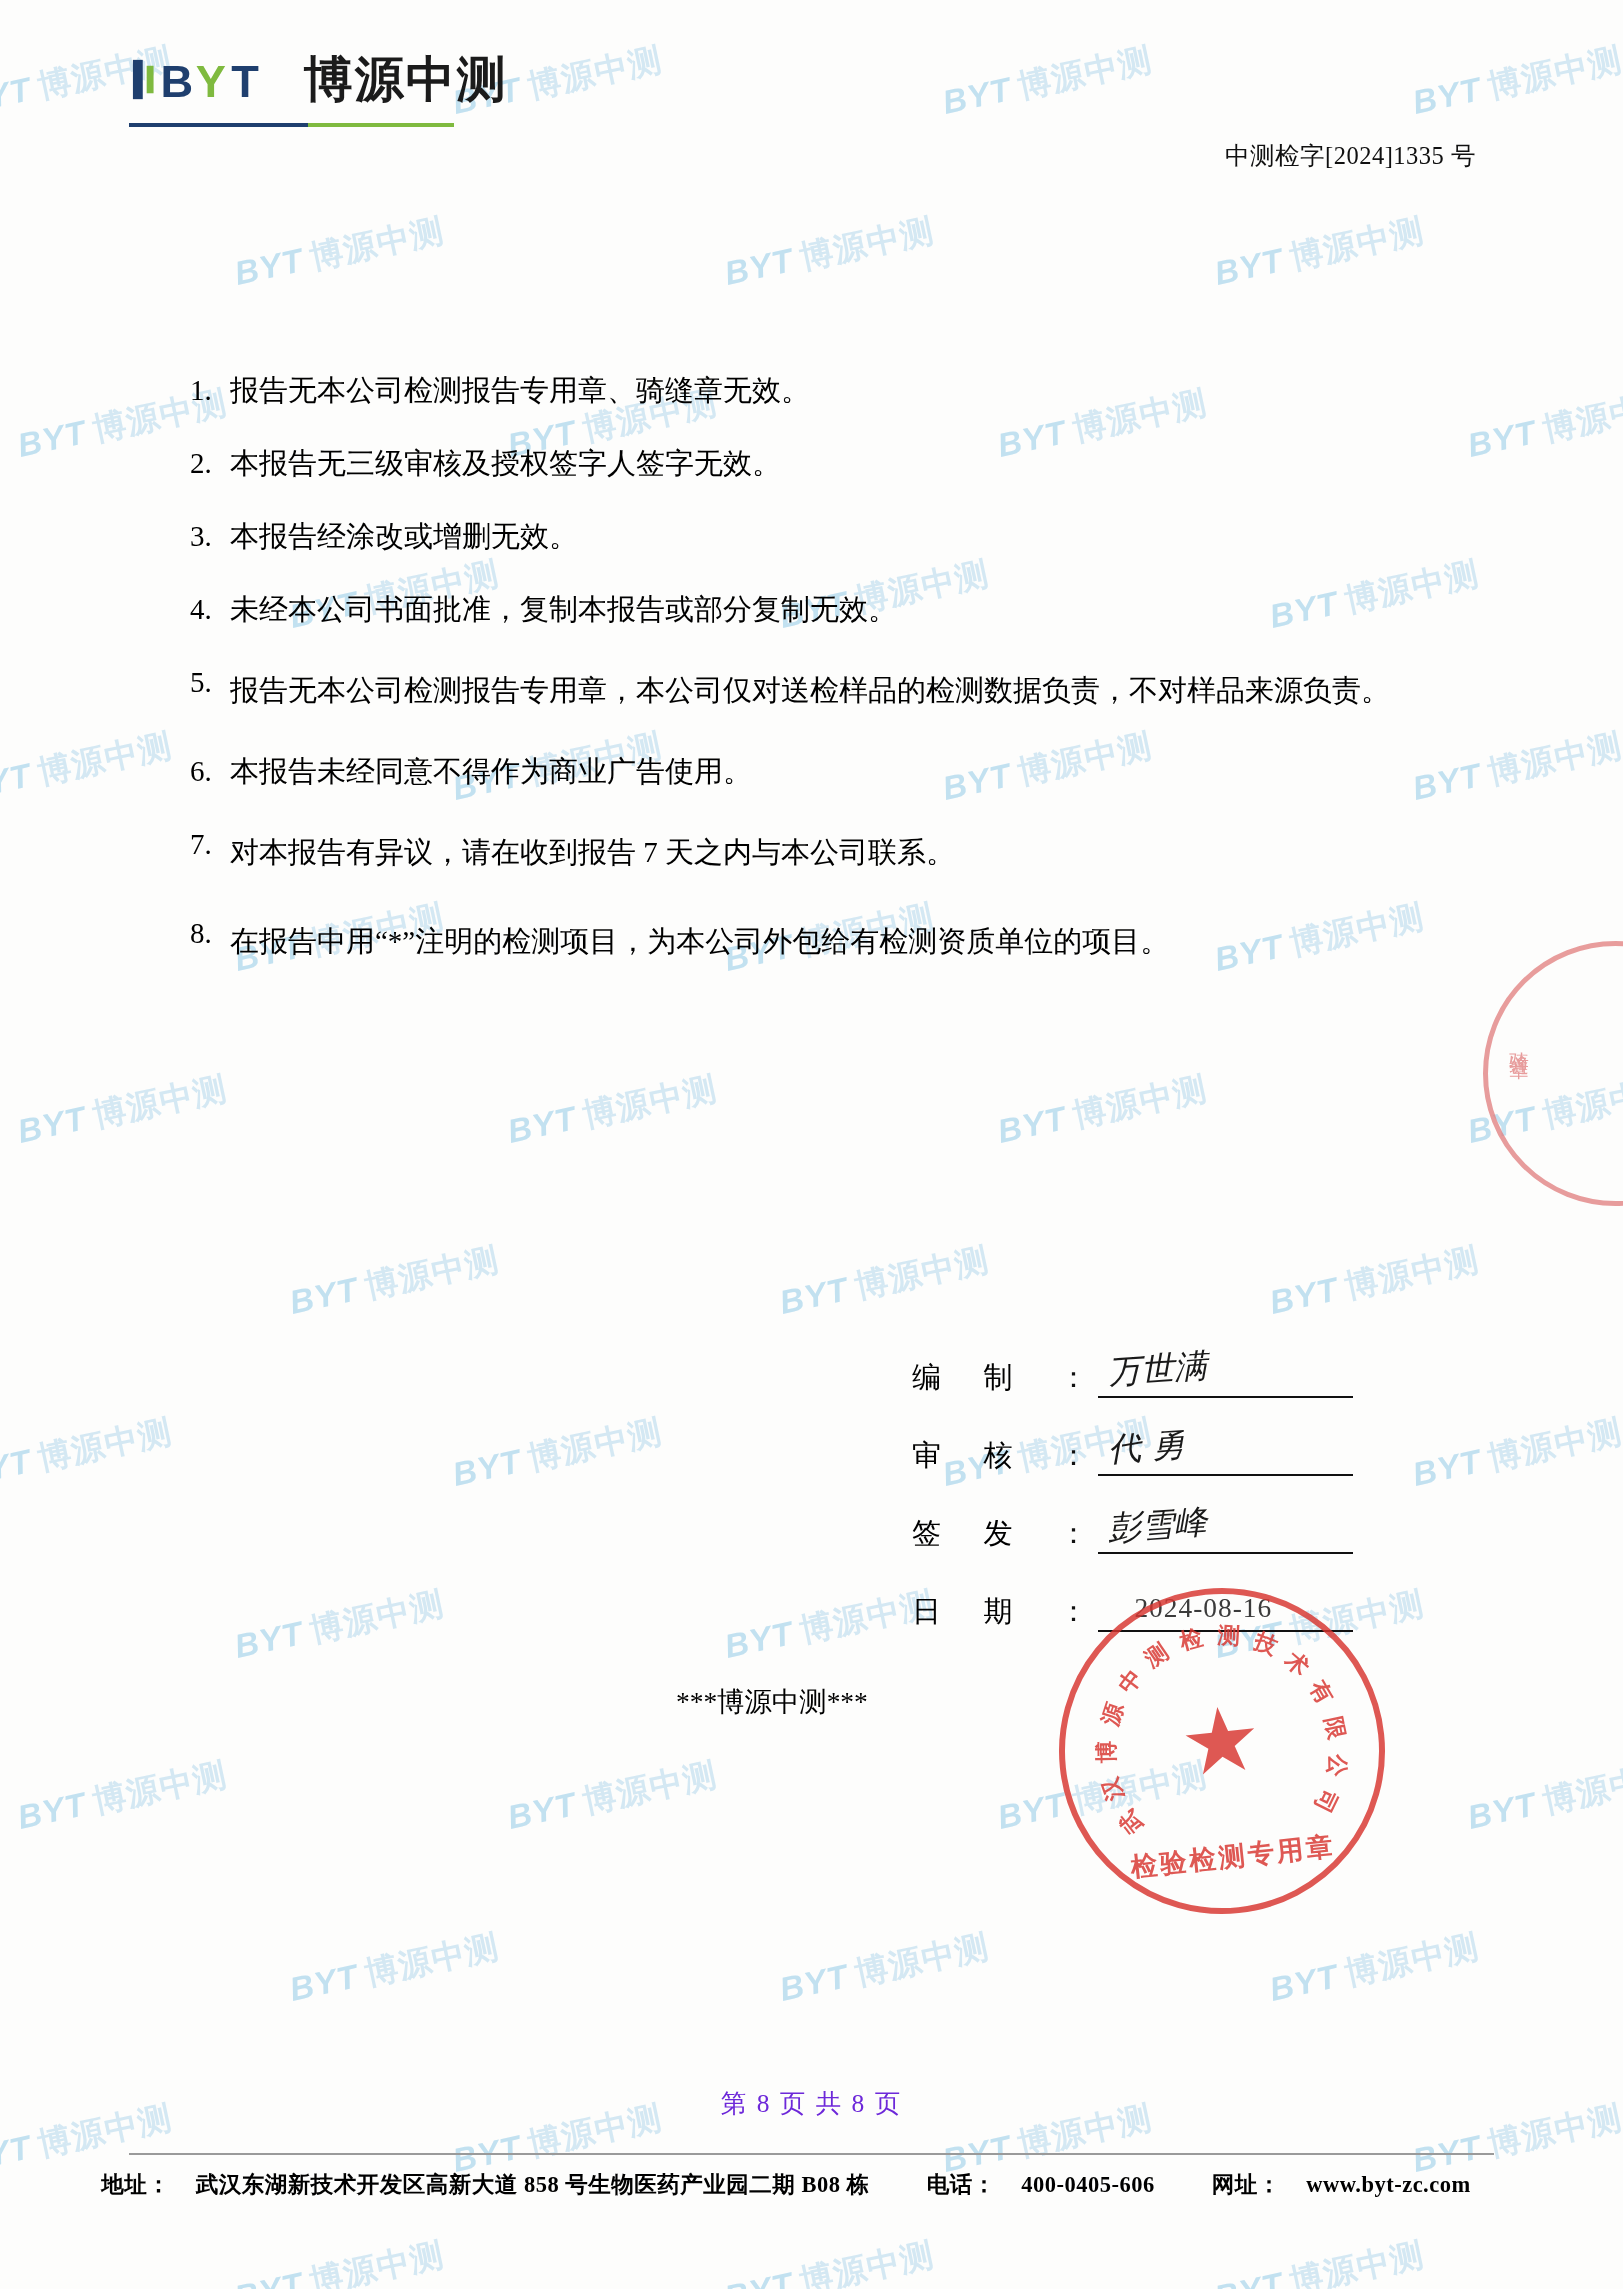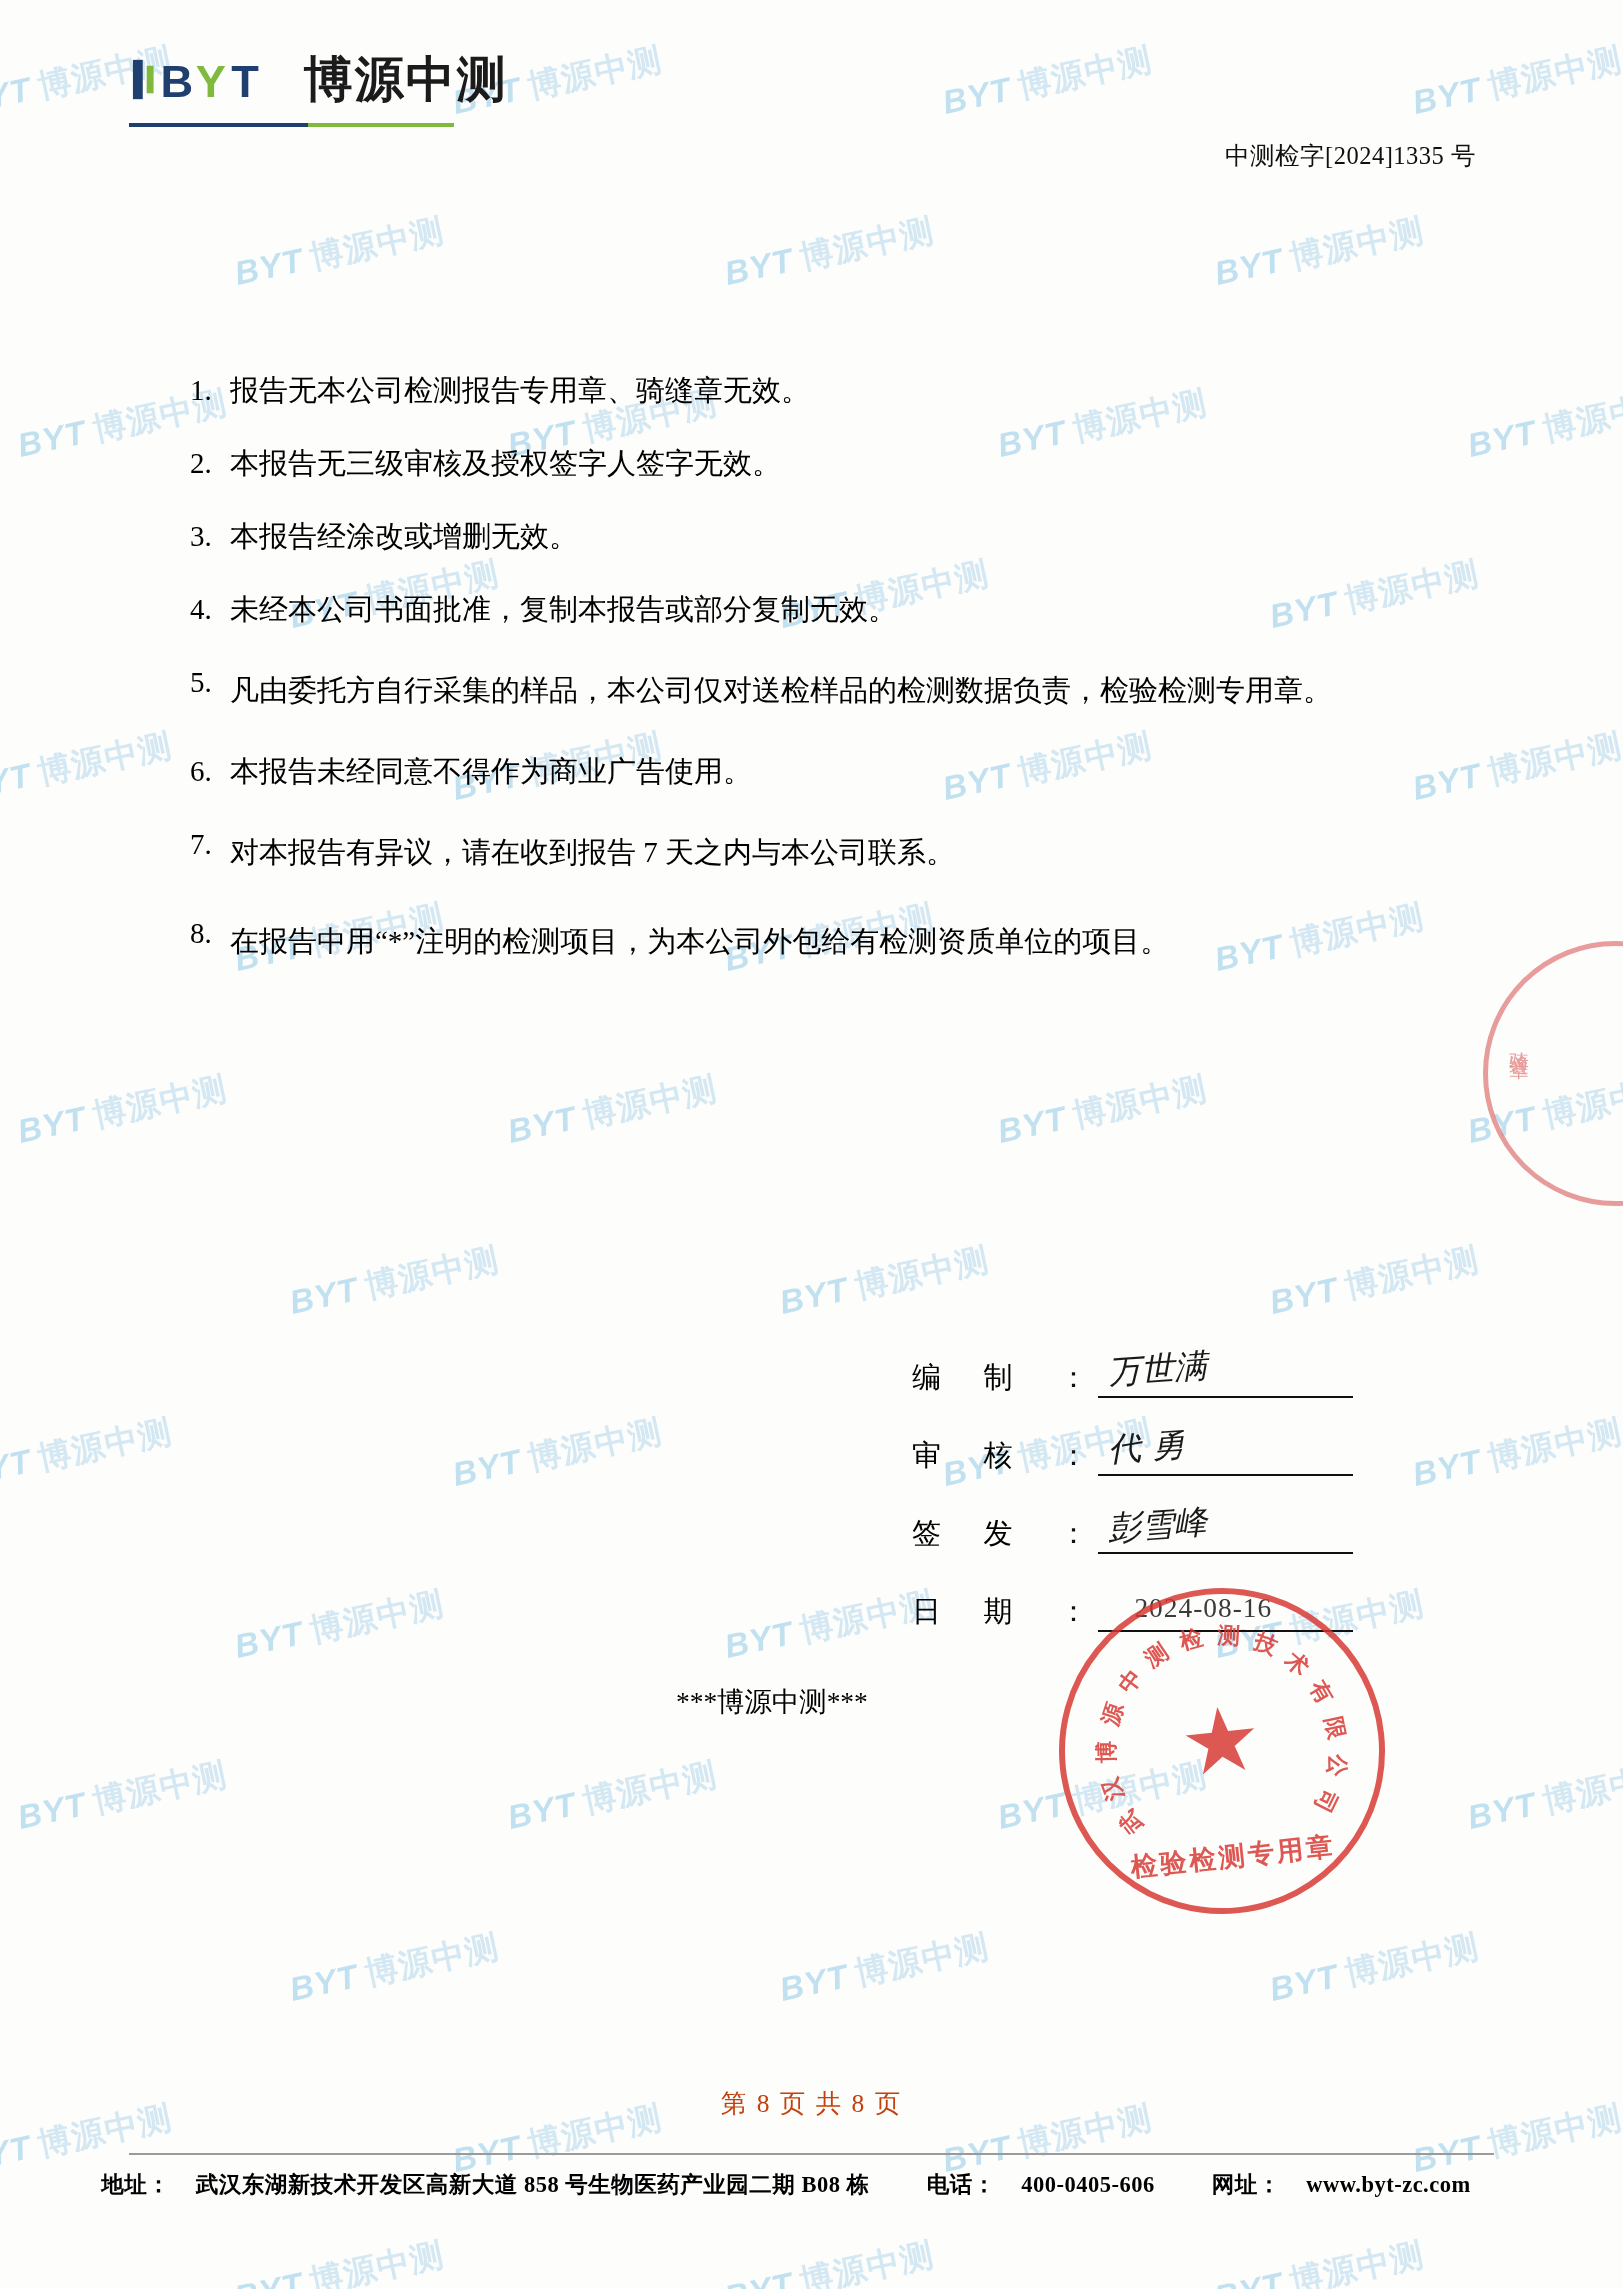--- a/index.html
+++ b/index.html
@@ -267,21 +267,21 @@
   
   .page-no {
     position: absolute;
     bottom: 169px;
     left: 0;
     right: 0;
     text-align: center;
     font-size: 25.5px;
     letter-spacing: 2px;
     z-index: 3;
-    color: #c2410c;
+    color: #6d28d9;
   }
   .footer-rule {
     position: absolute;
     bottom: 135px;
     left: 129px;
     right: 129px;
     height: 2px;
     background: #9a9a9a;
     z-index: 3;
   }
@@ -389,21 +389,21 @@
       <div class="clause">
         <div class="clause-no">3.</div>
         <div class="clause-text">本报告经涂改或增删无效。</div>
       </div>
       <div class="clause">
         <div class="clause-no">4.</div>
         <div class="clause-text">未经本公司书面批准，复制本报告或部分复制无效。</div>
       </div>
       <div class="clause wrap">
         <div class="clause-no">5.</div>
-        <div class="clause-text">凡由委托方自行采集的样品，本公司仅对送检样品的检测数据负责，检验检测专用章。</div>
+        <div class="clause-text">报告无本公司检测报告专用章，本公司仅对送检样品的检测数据负责，不对样品来源负责。</div>
       </div>
       <div class="clause">
         <div class="clause-no">6.</div>
         <div class="clause-text">本报告未经同意不得作为商业广告使用。</div>
       </div>
       <div class="clause wrap">
         <div class="clause-no">7.</div>
         <div class="clause-text">对本报告有异议，请在收到报告 7 天之内与本公司联系。</div>
       </div>
       <div class="clause wrap">

